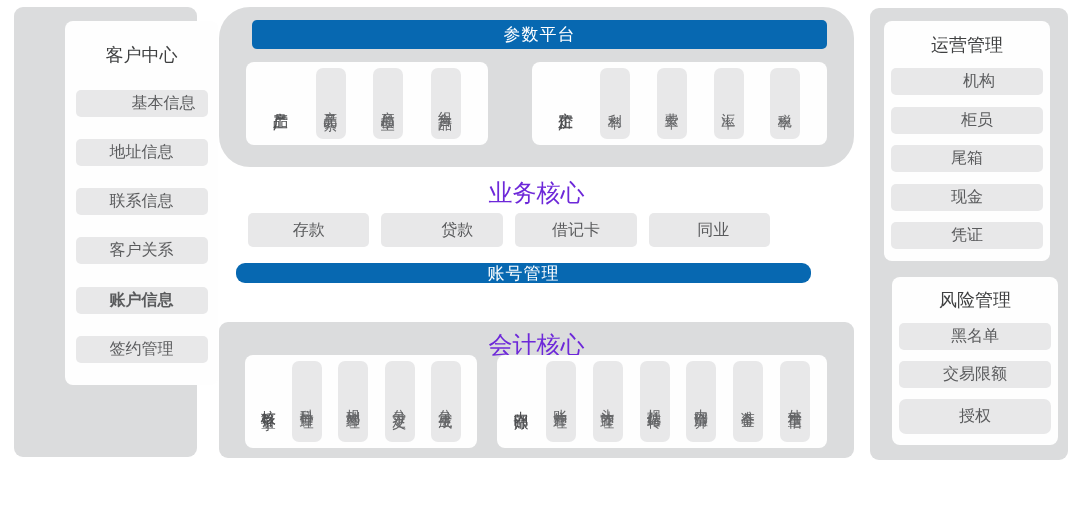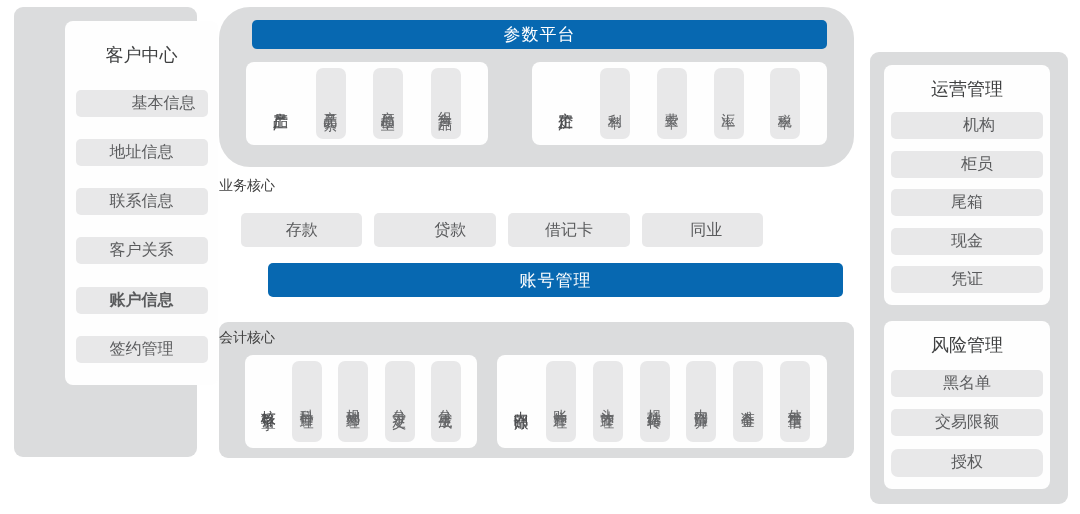--- a/index.html
+++ b/index.html
@@ -19,21 +19,21 @@
   .blue-bar { position:absolute; background:#0768b1; color:#ffffff; border-radius:5px;
     display:flex; align-items:center; justify-content:center; font-size:17px; letter-spacing:1px; }
 
   .row-flex { display:flex; flex-direction:row; align-items:center; justify-content:space-evenly; height:100%; }
 
   .v-text { writing-mode:vertical-lr; text-orientation:upright; line-height:1.0; letter-spacing:2px; }
   .v-label { color:#4d4e50; font-size:15px; display:flex; align-items:center; justify-content:center; }
   .v-chip { background:#e8e8e9; border-radius:7px; color:#636466; font-size:14px;
     width:30px; display:flex; align-items:center; justify-content:center; }
 
-  .section-title { position:absolute; color:#404040; font-size:14px; }
+  .section-title { position:absolute; color:#6d28d9; font-size:24px; text-align:center; }
 </style>
 </head>
 <body>
 
 <div class="stage">
 
   <div class="gray-box" style="left:14px; top:7px; width:183px; height:450px;">
     <div class="white-panel col-flex" style="left:15px; top:14px; width:153px; height:364px;margin-left:36px;">
       <div class="panel-title">客户中心</div>
       <div class="chip" style="width:132px; height:27px;padding-left:44px;">基本信息</div>
@@ -62,28 +62,28 @@
         <div class="v-text v-label" style="height:71px;">定价工厂</div>
         <div class="v-text v-chip" style="height:71px;">利率</div>
         <div class="v-text v-chip" style="height:71px;">费率</div>
         <div class="v-text v-chip" style="height:71px;">汇率</div>
         <div class="v-text v-chip" style="height:71px;">税率</div>
       </div>
     </div>
   </div>
 
   <div class="section-title" style="left:219px; top:177px; width:635px;">业务核心</div>
-  <div style="position:absolute; left:241px; top:213px; width:522px; display:flex; gap:12px;">
+  <div style="position:absolute; left:248px; top:213px; width:522px; display:flex; gap:12px;">
     <div class="chip" style="width:124px; height:34px;">存款</div>
     <div class="chip" style="width:124px; height:34px;padding-left:30px;">贷款</div>
     <div class="chip" style="width:124px; height:34px;">借记卡</div>
     <div class="chip" style="width:124px; height:34px;padding-left:8px;">同业</div>
   </div>
 
-  <div class="blue-bar" style="left:268px; top:263px; width:575px; height:34px;">账号管理</div>
+  <div class="blue-bar" style="left:236px; top:263px; width:575px; height:20px;border-radius:9px;">账号管理</div>
 
   <div class="gray-box" style="left:219px; top:322px; width:635px; height:136px;">
     <div class="section-title" style="left:0; top:7px; width:635px;">会计核心</div>
 
     <div class="white-panel" style="left:26px; top:33px; width:232px; height:93px;">
       <div class="row-flex">
         <div class="v-text v-label" style="height:81px;">核算引擎</div>
         <div class="v-text v-chip" style="height:81px;">科目管理</div>
         <div class="v-text v-chip" style="height:81px;">规则管理</div>
         <div class="v-text v-chip" style="height:81px;">分录定义</div>
@@ -97,33 +97,33 @@
         <div class="v-text v-chip" style="height:81px;">账户管理</div>
         <div class="v-text v-chip" style="height:81px;">头寸管理</div>
         <div class="v-text v-chip" style="height:81px;">损益结转</div>
         <div class="v-text v-chip" style="height:81px;">内部清算</div>
         <div class="v-text v-chip" style="height:81px;">准备金</div>
         <div class="v-text v-chip" style="height:81px;">外币重估</div>
       </div>
     </div>
   </div>
 
-  <div class="gray-box" style="left:870px; top:8px; width:198px; height:452px;margin-top:44px;">
+  <div class="gray-box" style="left:870px; top:8px; width:198px; height:452px;">
 
     <div class="white-panel col-flex" style="left:14px; top:13px; width:166px; height:240px;">
       <div class="panel-title">运营管理</div>
       <div class="chip" style="width:152px; height:27px;padding-left:24px;">机构</div>
       <div class="chip" style="width:152px; height:27px;padding-left:20px;">柜员</div>
       <div class="chip" style="width:152px; height:27px;">尾箱</div>
       <div class="chip" style="width:152px; height:27px;">现金</div>
       <div class="chip" style="width:152px; height:27px;">凭证</div>
     </div>
 
-    <div class="white-panel col-flex" style="left:14px; top:269px; width:166px; height:168px;">
+    <div class="white-panel col-flex" style="left:22px; top:269px; width:166px; height:168px;">
       <div class="panel-title">风险管理</div>
       <div class="chip" style="width:152px; height:27px;">黑名单</div>
       <div class="chip" style="width:152px; height:27px;">交易限额</div>
-      <div class="chip" style="width:152px; height:28px;border-radius:7px;">授权</div>
+      <div class="chip" style="width:152px; height:35px;border-radius:7px;">授权</div>
     </div>
   </div>
 
 
 </div>
 
 </body></html>

